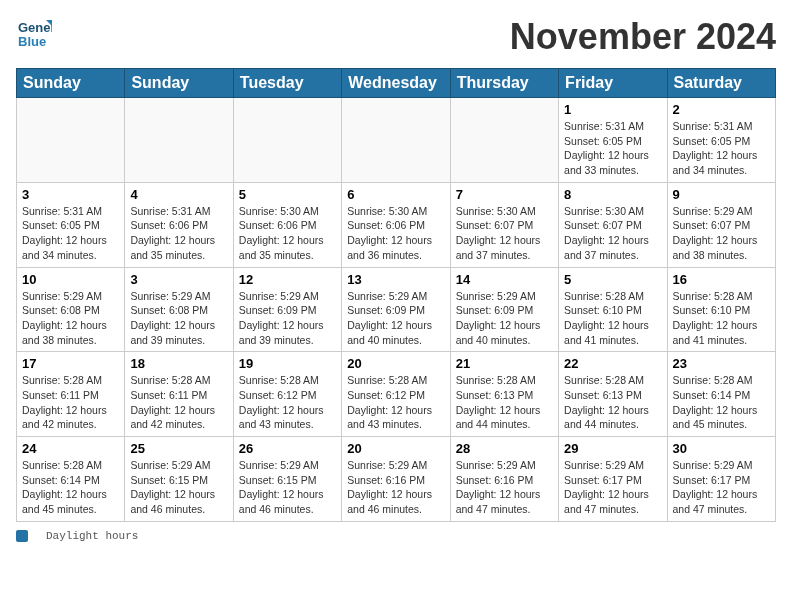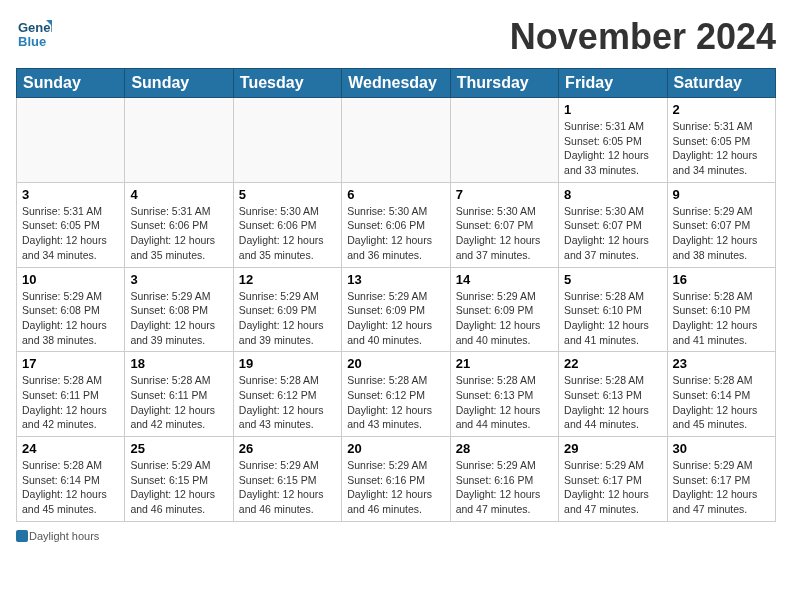--- a/index.html
+++ b/index.html
@@ -72,21 +72,22 @@
       color: #333;
       font-size: 10.5px;
       line-height: 1.4;
     }
     .footer {
       margin-top: 8px;
       font-size: 11px;
       color: #555;
       display: flex;
       align-items: flex-start;
-      gap: 1px;
+      gap: 18px;
+      font-family: Liberation Mono, monospace;
     }
     .footer-dot {
       width: 12px;
       height: 12px;
       background: #2471a3;
       border-radius: 2px;
       display: inline-block;
     }
   </style>
 </head>

